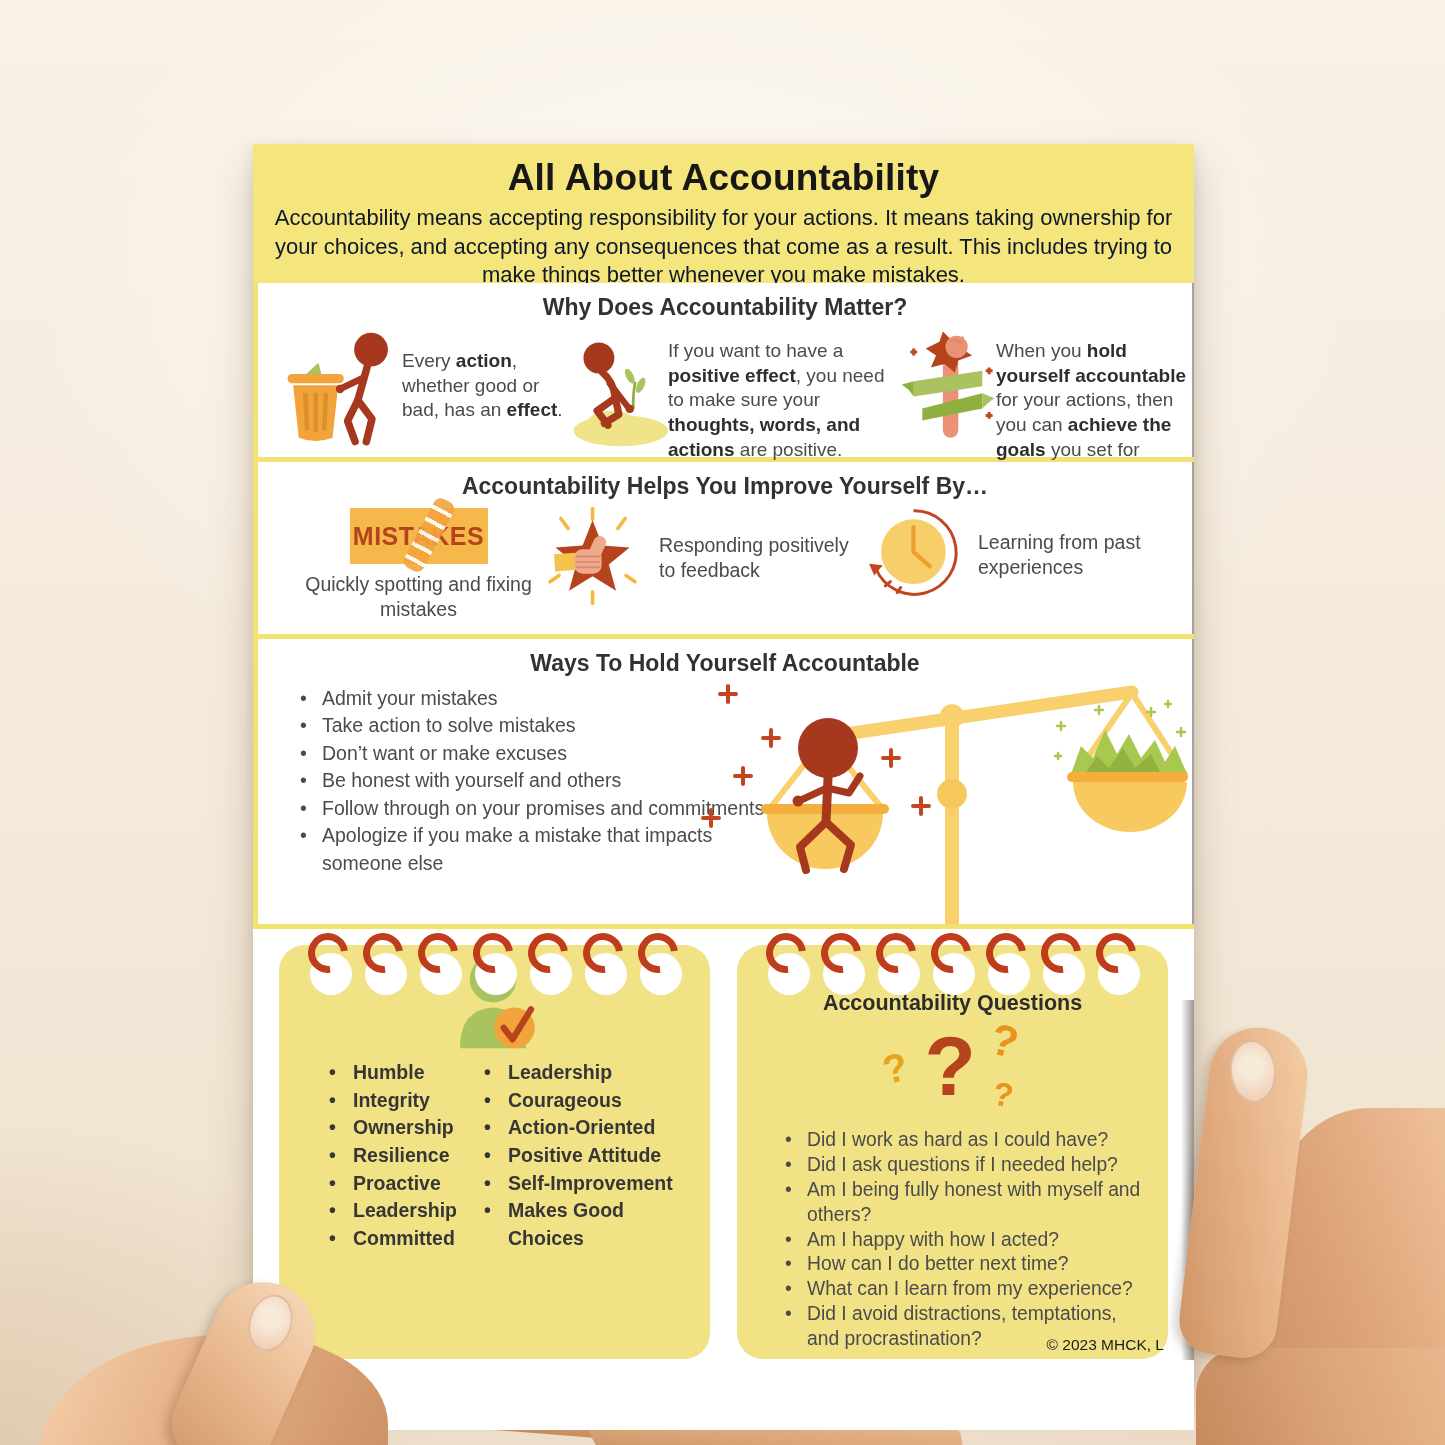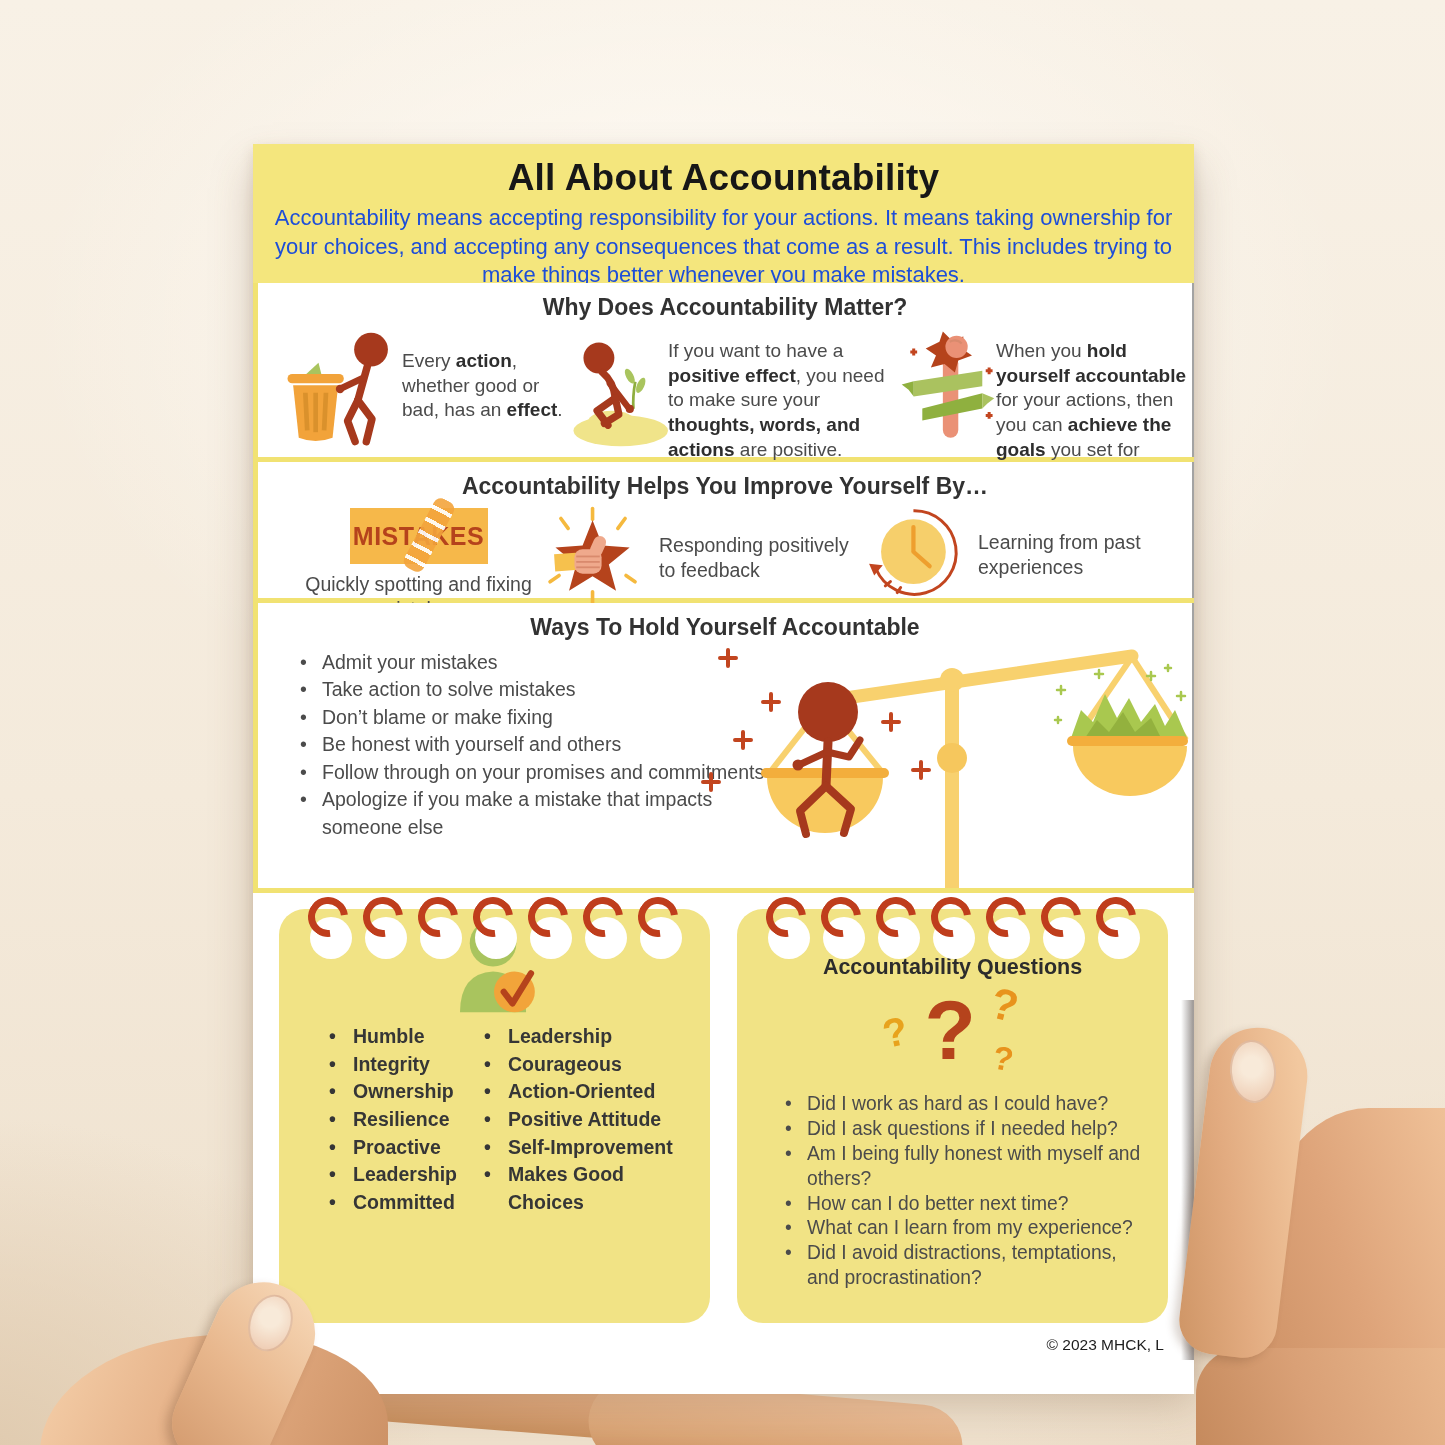--- a/index.html
+++ b/index.html
@@ -18,38 +18,38 @@
   .poster {
     position:absolute; left:253px; top:144px; width:941px; height:1234px;
     background:#ffffff; z-index:2;
     box-shadow: 0 24px 40px rgba(110,80,50,.28), 0 5px 12px rgba(110,80,50,.16);
   }
   .edge-shade { position:absolute; right:0; top:856px; width:13px; height:360px; z-index:9;
     background:linear-gradient(90deg, rgba(70,60,55,0) 0%, rgba(70,60,55,.5) 90%); }
 
   .hdr { background:#f4e67d; height:139px; text-align:center; padding-top:13px; }
   .hdr h1 { font-size:37px; font-weight:800; color:#171717; letter-spacing:.2px; }
-  .hdr p  { font-size:22px; font-weight:500; color:#1d4ed8; line-height:1.3; max-width:900px; margin:5px auto 0; }
+  .hdr p  { font-size:22px; font-weight:500; color:#0f172a; line-height:1.3; max-width:900px; margin:5px auto 0; }
 
   .sect { background:#fff; border-left:5px solid #f1e272; border-right:2px solid #a3a3a3; position:relative; }
   .divider { height:5px; background:#f1e272; }
   .sect-h { text-align:center; font-size:23px; font-weight:700; color:#323232; padding-top:11px; }
 
   
   .why { height:174px; }
   .why-row { display:flex; padding:6px 22px 0; align-items:flex-start; }
   .why-item { display:flex; align-items:flex-start; }
   .why-item .txt { font-size:19px; color:#4b4b4b; line-height:1.3; padding-top:12px; }
   .rich b { font-weight:700; color:#2e2e2e; }
   .wi1 { width:292px; } .wi1 .txt{ width:166px; padding-top:22px;}
   .wi2 { width:335px; } .wi2 .txt{ width:232px; }
   .wi3 { width:300px; } .wi3 .txt{ width:212px; }
 
   
-  .improve { height:136px; }
+  .improve { height:172px; }
   .imp-row { display:flex; padding:4px 38px 0; align-items:flex-start; }
   .imp1 { width:255px; display:flex; flex-direction:column; align-items:center; }
   .imp2 { width:330px; display:flex; align-items:center; }
   .imp3 { width:290px; display:flex; align-items:center; }
   .imp-txt { font-size:19.5px; color:#4b4b4b; line-height:1.3; }
   .badge { position:relative; width:138px; height:56px; background:#f6b84a; display:flex;
            align-items:center; justify-content:center; margin-top:4px; }
   .badge span { font-size:25px; font-weight:800; color:#b5431c; letter-spacing:.5px; }
   .bandage { position:absolute; left:68px; top:-12px; width:22px; height:78px; border-radius:8px;
              background:repeating-linear-gradient(180deg,#f3a43c 0 10px,#ffffff 10px 14px);
@@ -247,21 +247,21 @@
     </div>
   </div>
 
   <div class="divider"></div>
 
   <div class="sect ways">
     <div class="sect-h">Ways To Hold Yourself Accountable</div>
     <ul>
         <li>Admit your mistakes</li>
         <li>Take action to solve mistakes</li>
-        <li>Don’t blame or make fixing</li>
+        <li>Don’t want or make excuses</li>
         <li>Be honest with yourself and others</li>
         <li>Follow through on your promises and commitments</li>
         <li>Apologize if you make a mistake that impacts someone else</li>
       </ul>
     <div class="scale-wrap">
       <svg width="495" height="250" viewBox="0 0 495 250">
         <g stroke="#c2451f" stroke-width="4" stroke-linecap="round">
           <path d="M25,20 h16 m-8,-8 v16"></path>
             <path d="M68,64 h16 m-8,-8 v16"></path>
           <path d="M40,102 h16 m-8,-8 v16"></path>
@@ -406,20 +406,21 @@
             <span class="qm-s1">?</span>
             <span class="qm-big">?</span>
             <span class="qm-s2">?</span>
             <span class="qm-s3">?</span>
           </div>
         </div>
         <ul class="q-list">
             <li>Did I work as hard as I could have?</li>
             <li>Did I ask questions if I needed help?</li>
             <li>Am I being fully honest with myself and others?</li>
+            <li>Am I happy with how I acted?</li>
             <li>How can I do better next time?</li>
             <li>What can I learn from my experience?</li>
             <li>Did I avoid distractions, temptations, and procrastination?</li>
           </ul>
       </div>
 
     </div>
   </div>
 
   <div class="copyright">© 2023 MHCK, L</div>

